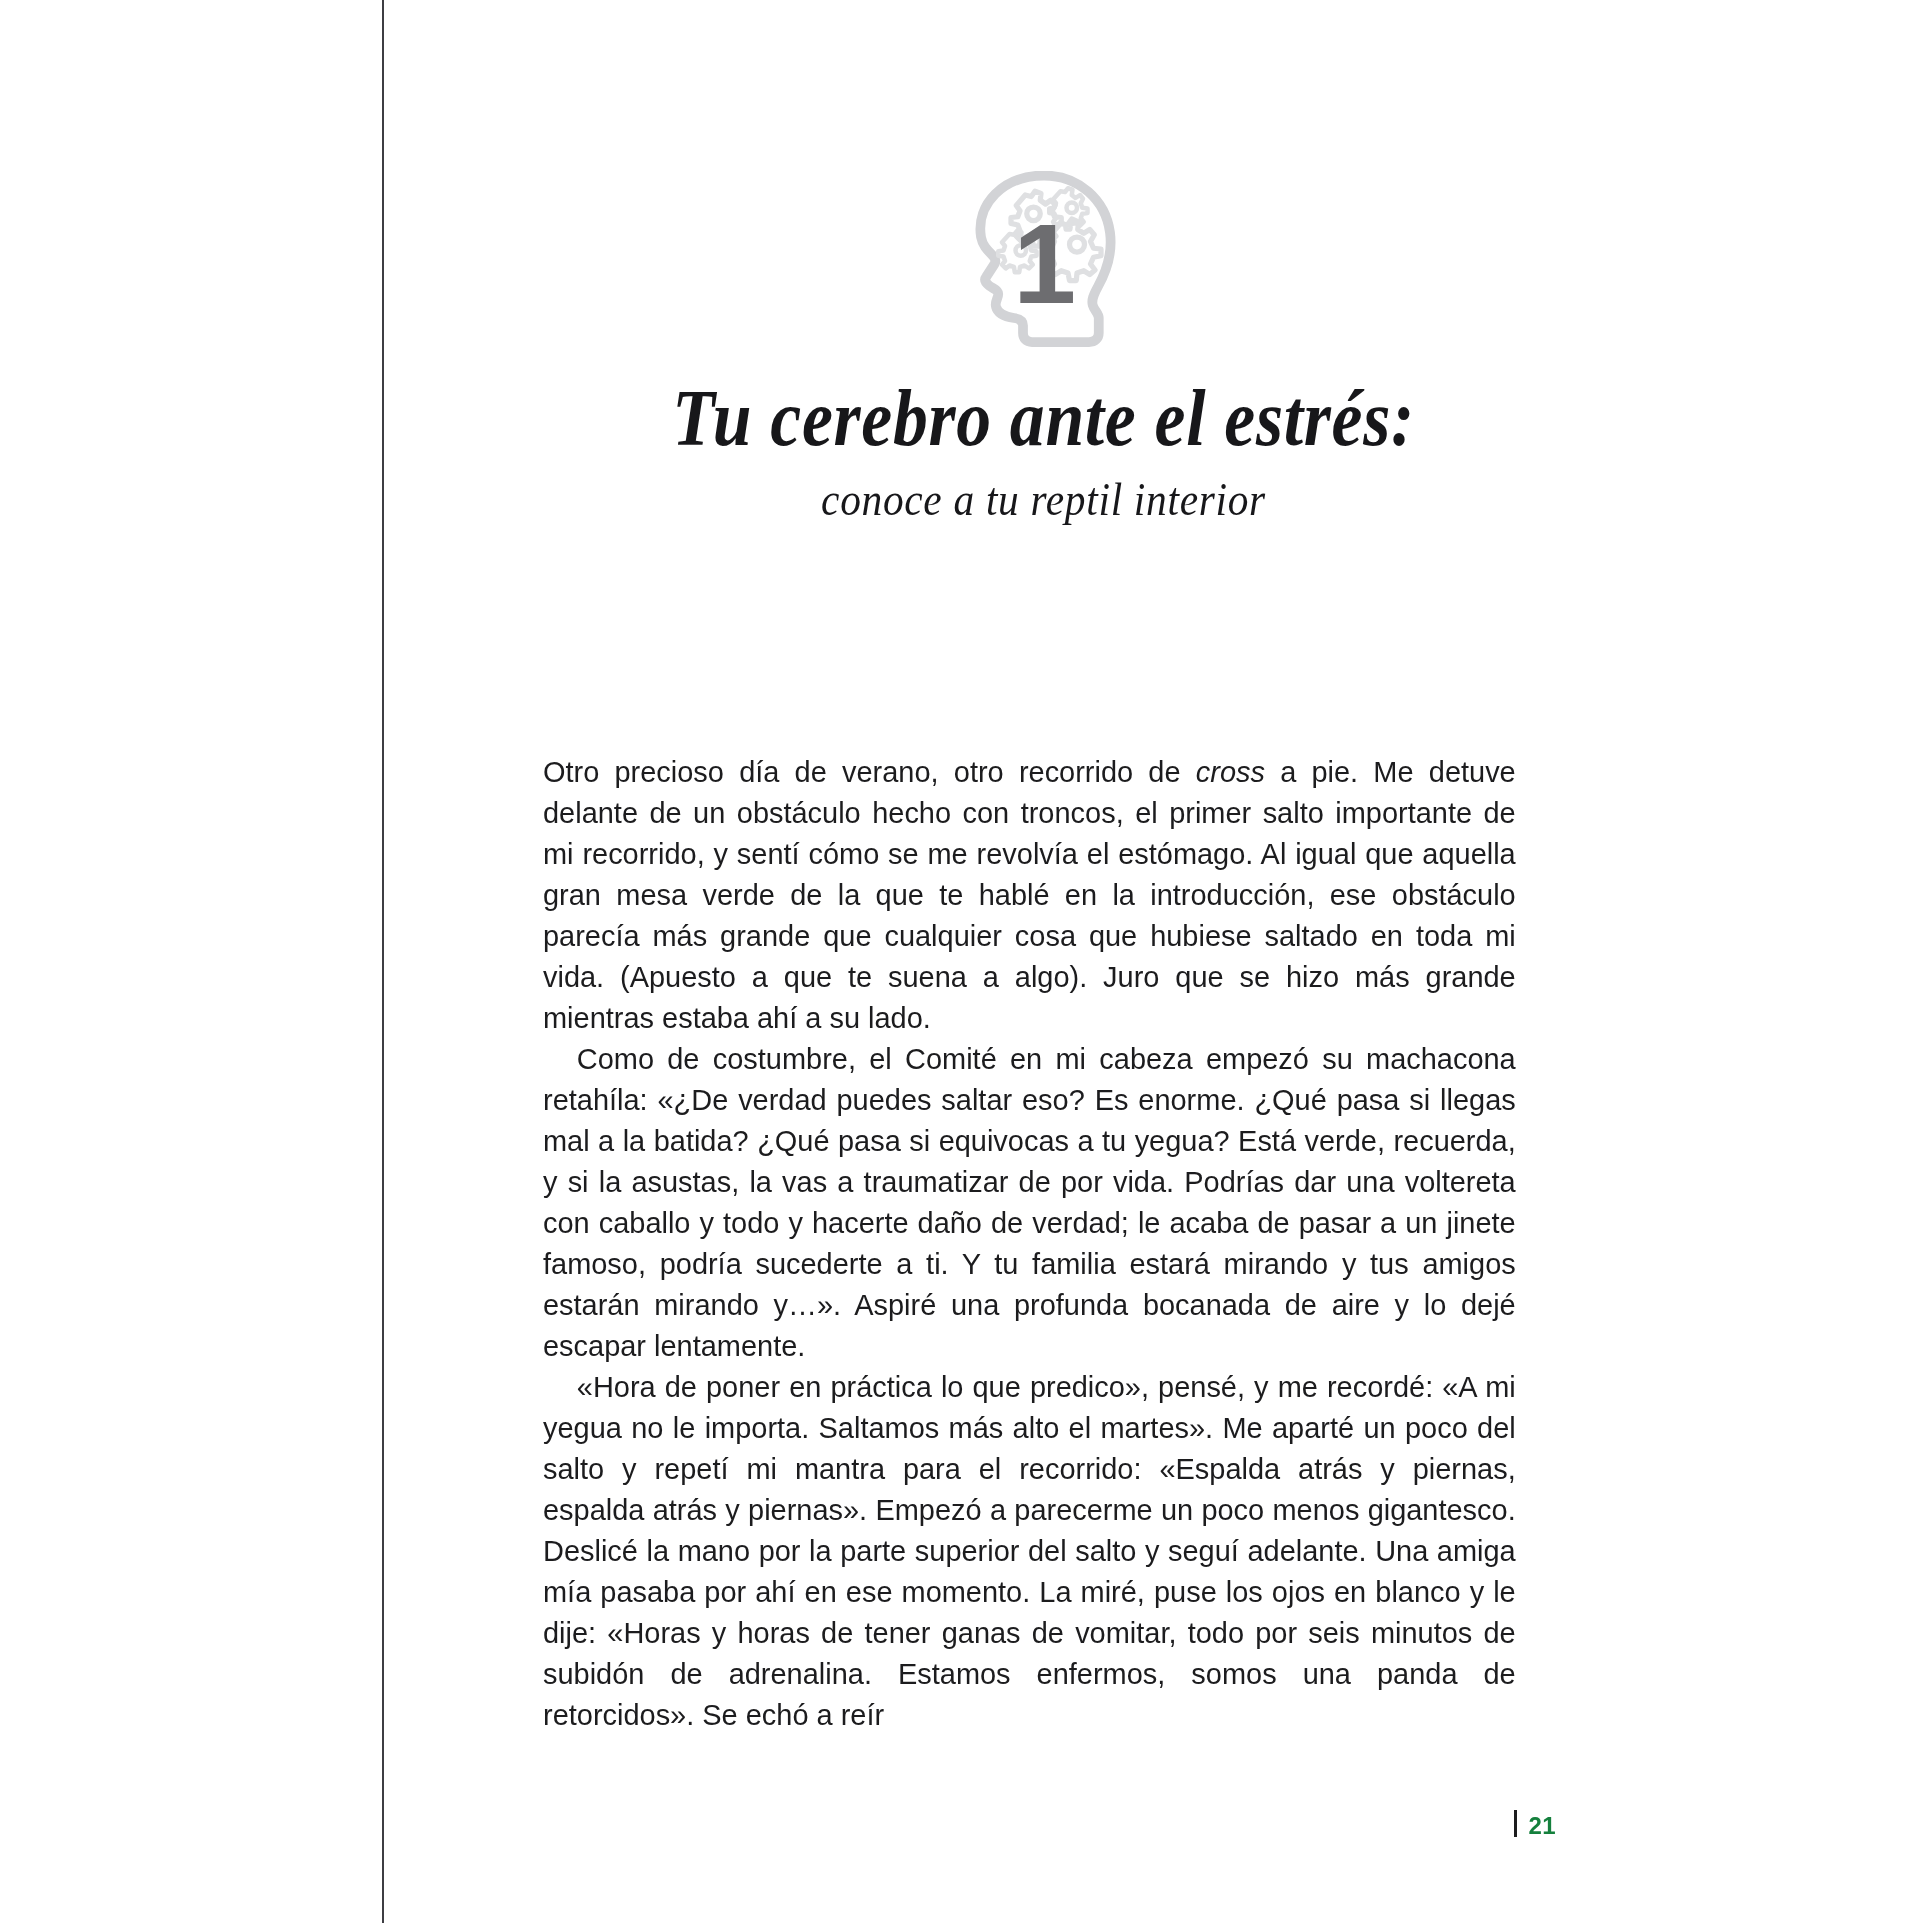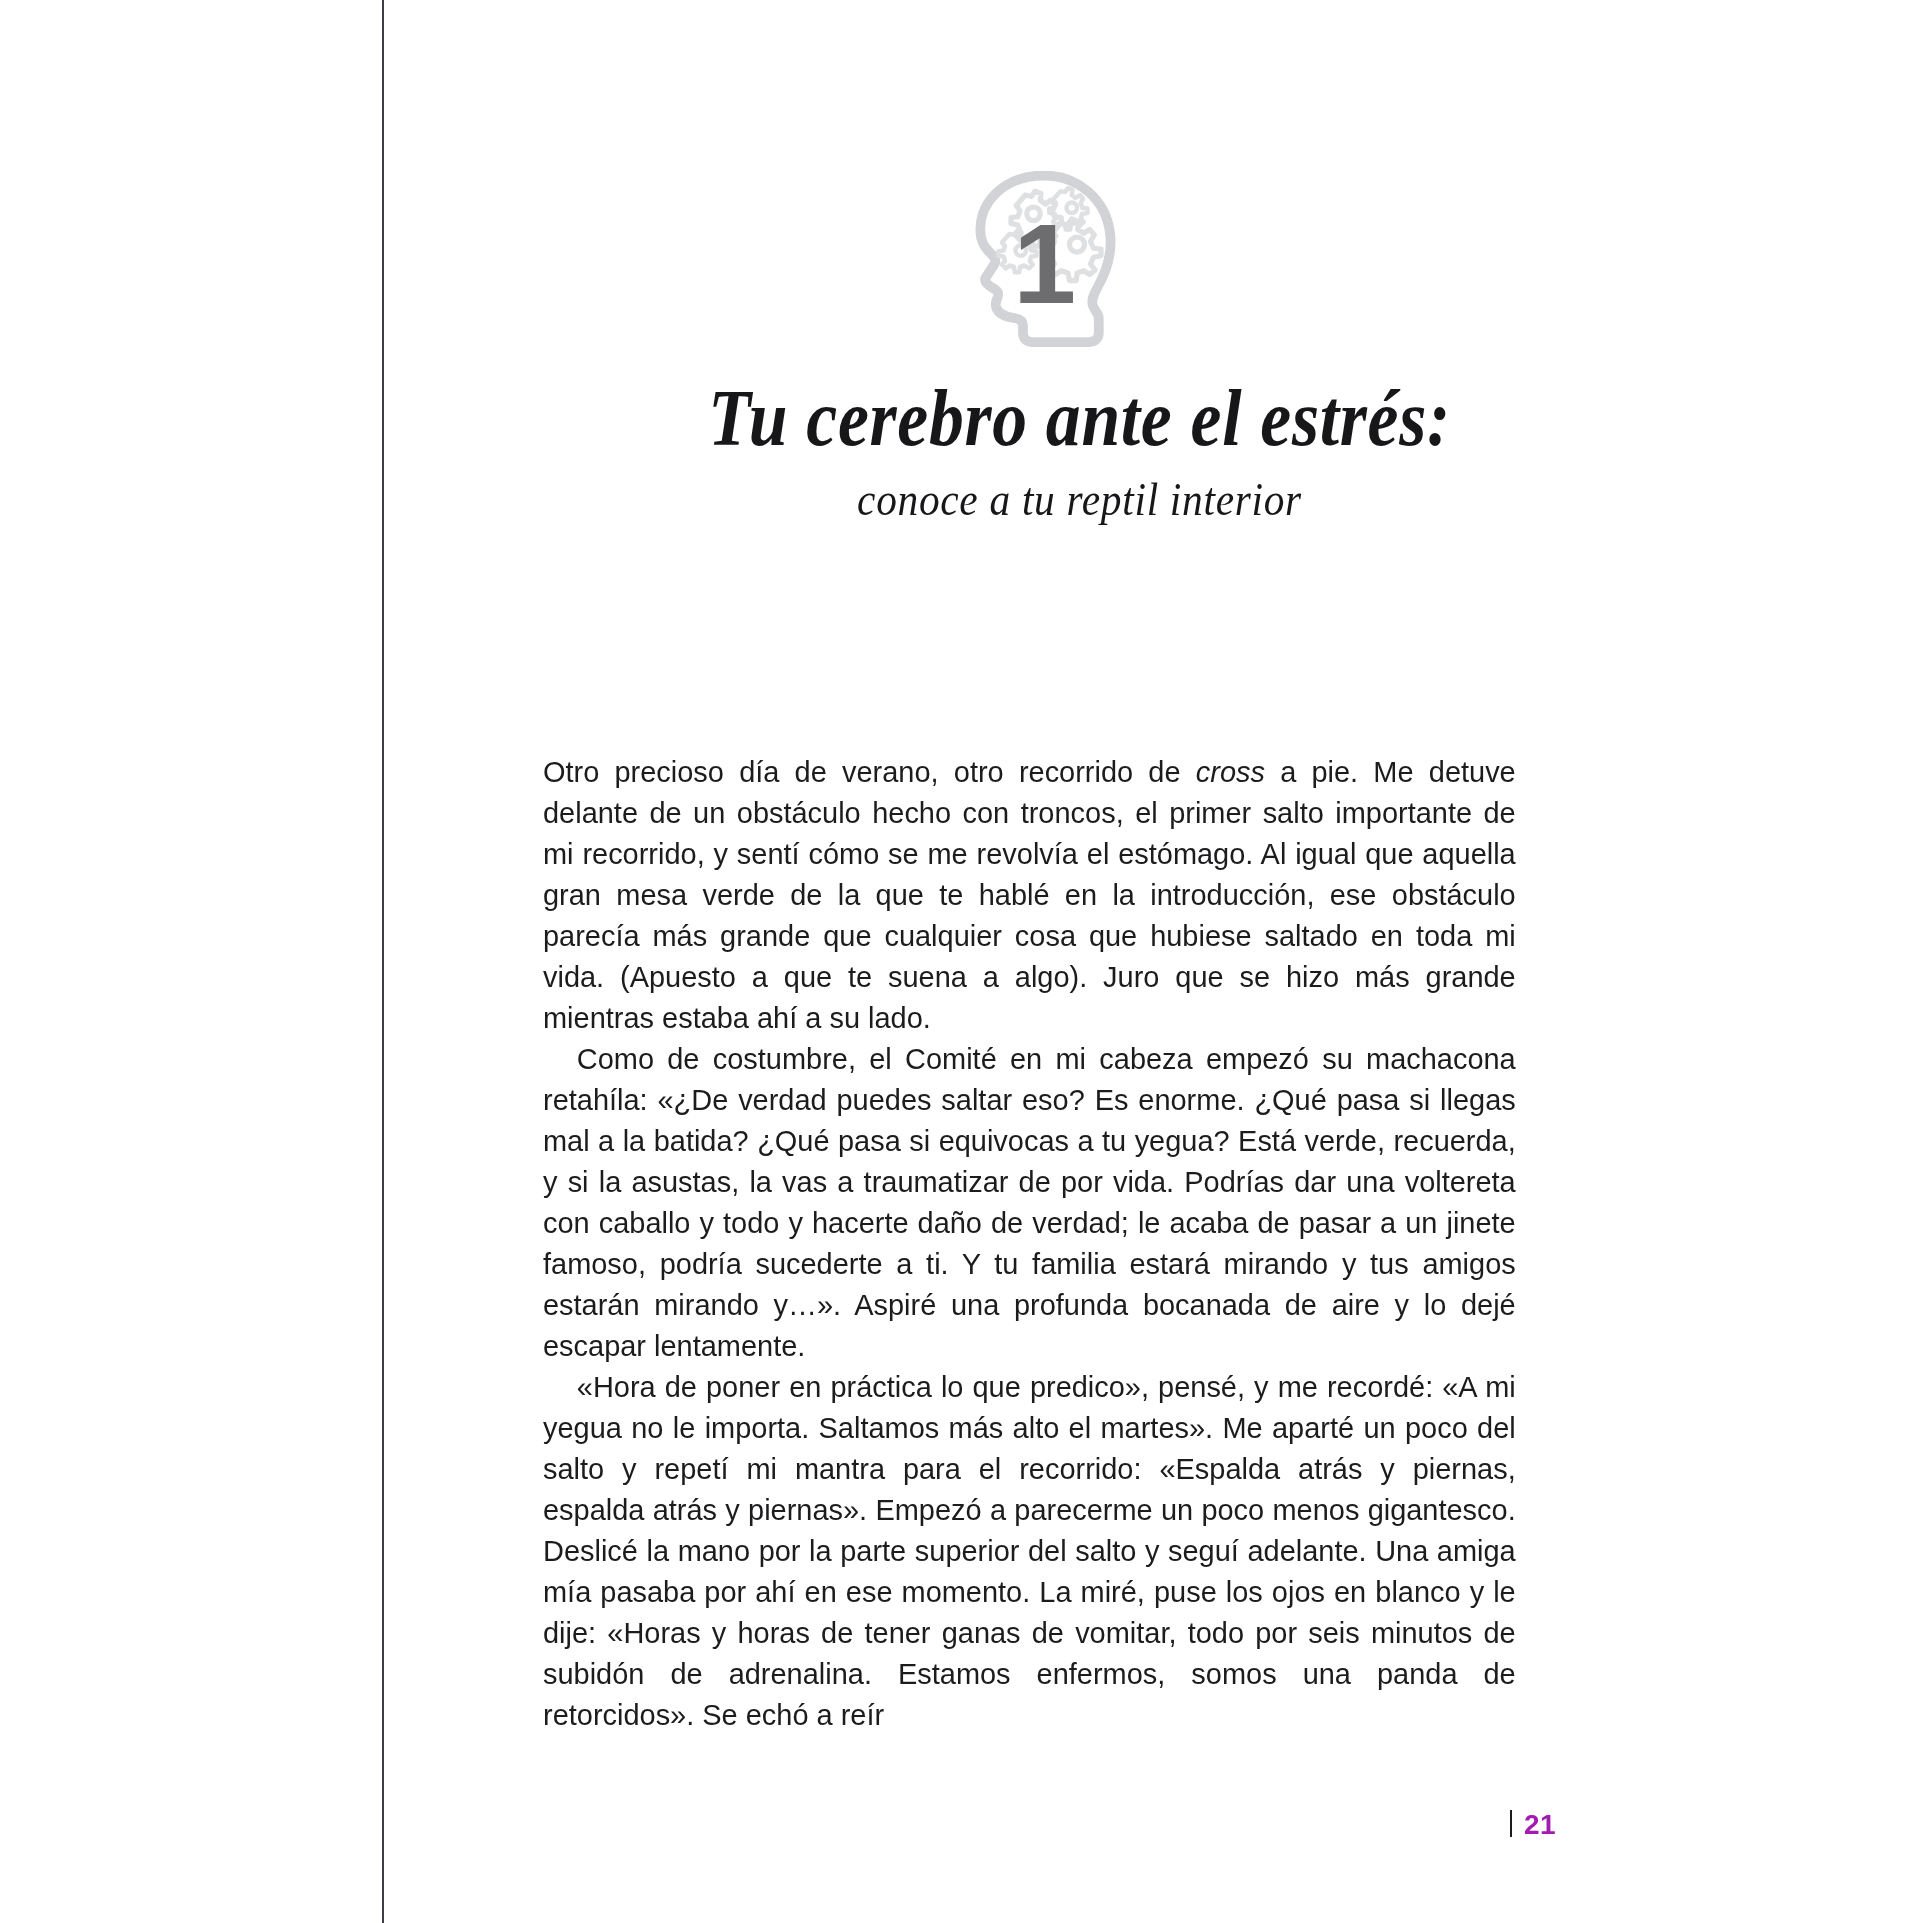--- a/index.html
+++ b/index.html
@@ -64,21 +64,20 @@
     user-select: none;
   }
 
   
   .title-block {
     position: absolute;
     left: 382px;
     top: 376px;
     width: 1323px;
     text-align: center;
-    margin-left: 36px;
   }
   .chapter-title {
     font-family: "Liberation Serif", serif;
     font-style: italic;
     font-weight: 700;
     font-size: 81px;
     line-height: 1.04;
     color: #17171a;
     margin: 0;
     transform: scaleX(.86);
@@ -138,23 +137,23 @@
   }
   .folio-rule {
     display: inline-block;
     width: 2.3px;
     height: 27px;
     background: #1c1c1e;
     position: relative;
     top: 3px;
   }
   .folio-number {
-    font-size: 28px;
+    font-size: 24px;
     font-weight: 700;
-    color: #a21caf;
+    color: #15803d;
     letter-spacing: 0.4px;
   }
 </style>
 </head>
 <body>
 
 <div class="page">
 
   <div class="gutter-rule"></div>
 

